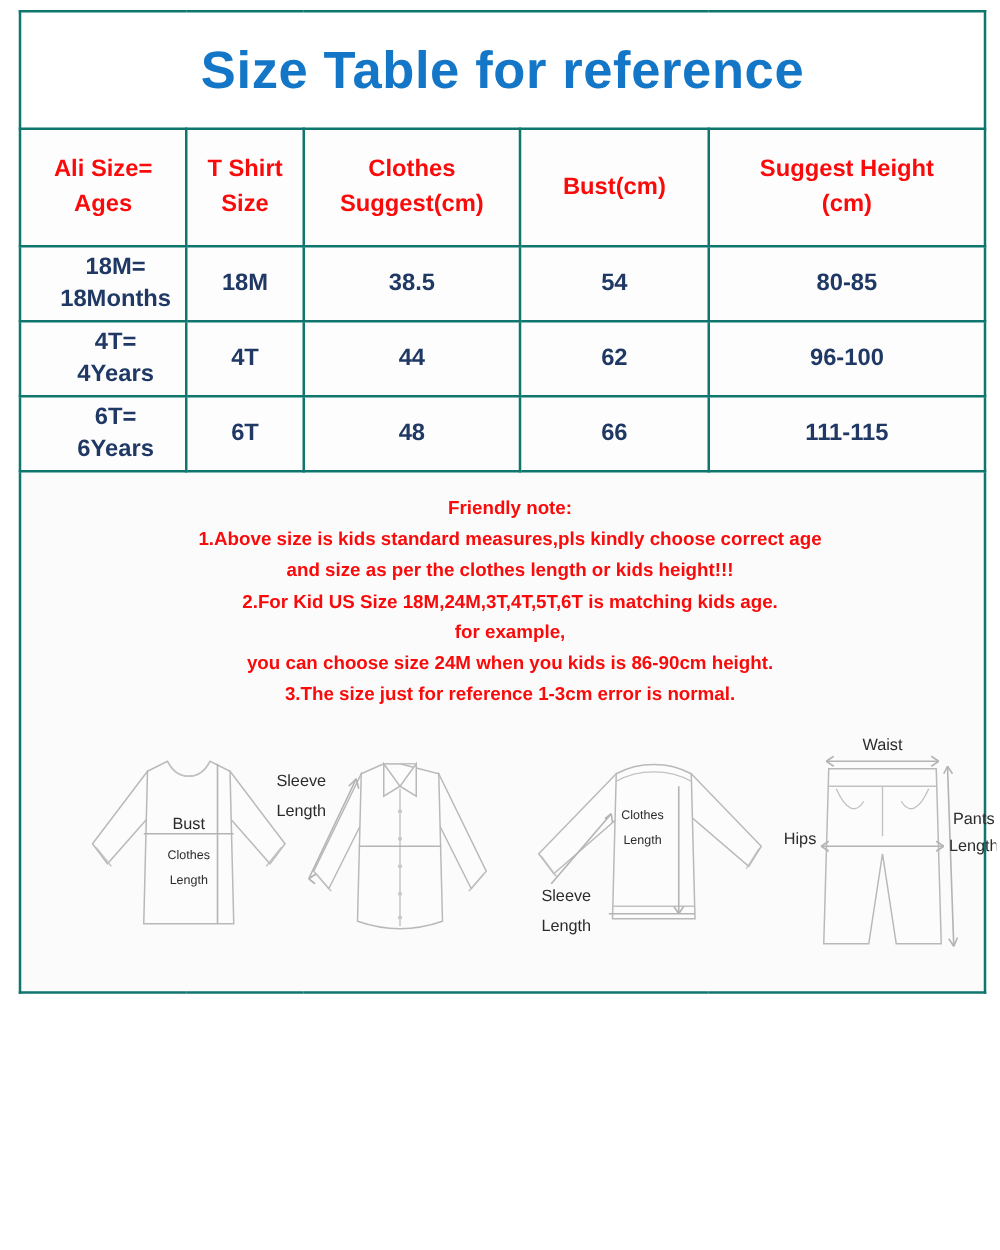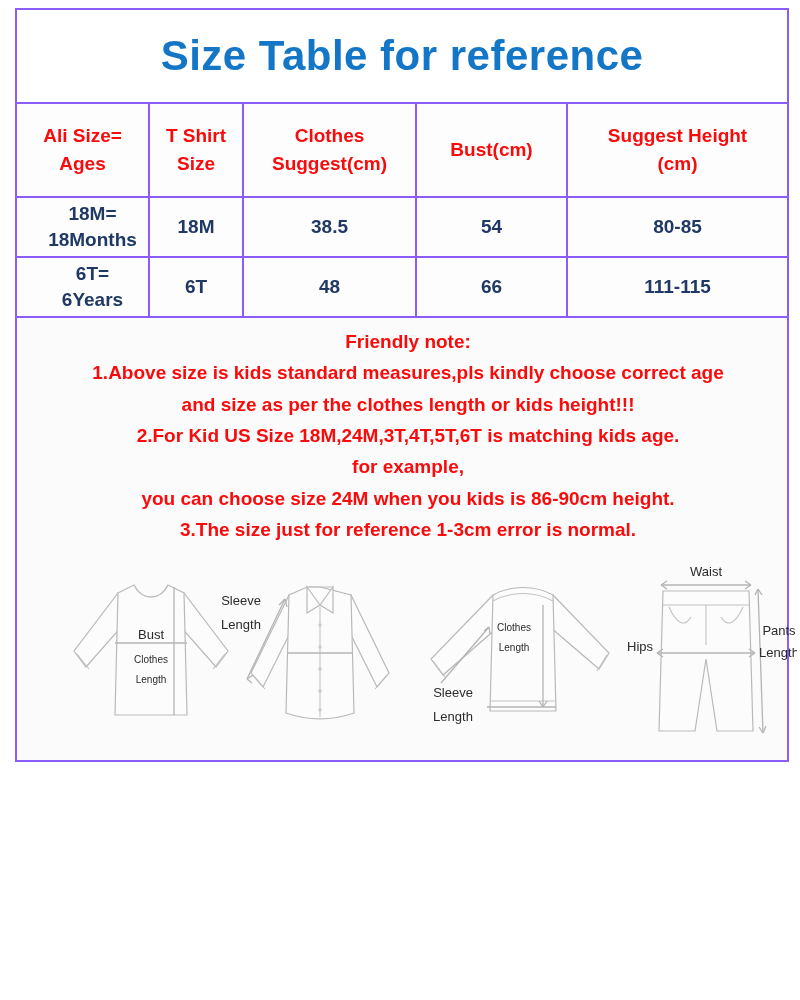--- a/index.html
+++ b/index.html
@@ -23,21 +23,21 @@
     position: absolute;
     left: 15px;
     top: 8px;
     width: 772px;
     border-collapse: collapse;
     table-layout: fixed;
     background: #fdfdfd;
   }
 
   .size-table td {
-    border: 2px solid #8b5cf6;
+    border: 2px solid #0f766e;
     padding: 0;
     vertical-align: middle;
     text-align: center;
   }
 
   
   .title-cell {
     height: 92px;
     background: #ffffff;
   }
@@ -81,21 +81,21 @@
     height: 415px;
     text-align: left;
     vertical-align: top;
     background: #fbfbfb;
   }
   .notes-inner {
     padding: 8px 0 0 12px;
   }
   .note-line {
     color: #fa0b0b;
-    font-size: 19px;
+    font-size: 15px;
     font-weight: bold;
     line-height: 1.65;
     white-space: nowrap;
   }
 
   
   .diagrams {
     position: relative;
     margin-top: 10px;
     width: 766px;
@@ -206,20 +206,40 @@
       <td>
             <div class="data-text">54</div>
           </td>
       <td>
             <div class="data-text">80-85</div>
           </td>
     </tr>
 
 
 
+    <tr class="data-row">
+      <td>
+            <div class="data-text">
+        <span class="sub">4T=</span>
+        <span class="sub">4Years</span>
+      </div>
+          </td>
+      <td>
+            <div class="data-text">4T</div>
+          </td>
+      <td>
+            <div class="data-text">44</div>
+          </td>
+      <td>
+            <div class="data-text">62</div>
+          </td>
+      <td>
+            <div class="data-text">96-100</div>
+          </td>
+    </tr>
 
 
     <tr class="data-row">
       <td>
             <div class="data-text">
         <span class="sub">6T=</span>
         <span class="sub">6Years</span>
       </div>
           </td>
       <td>

